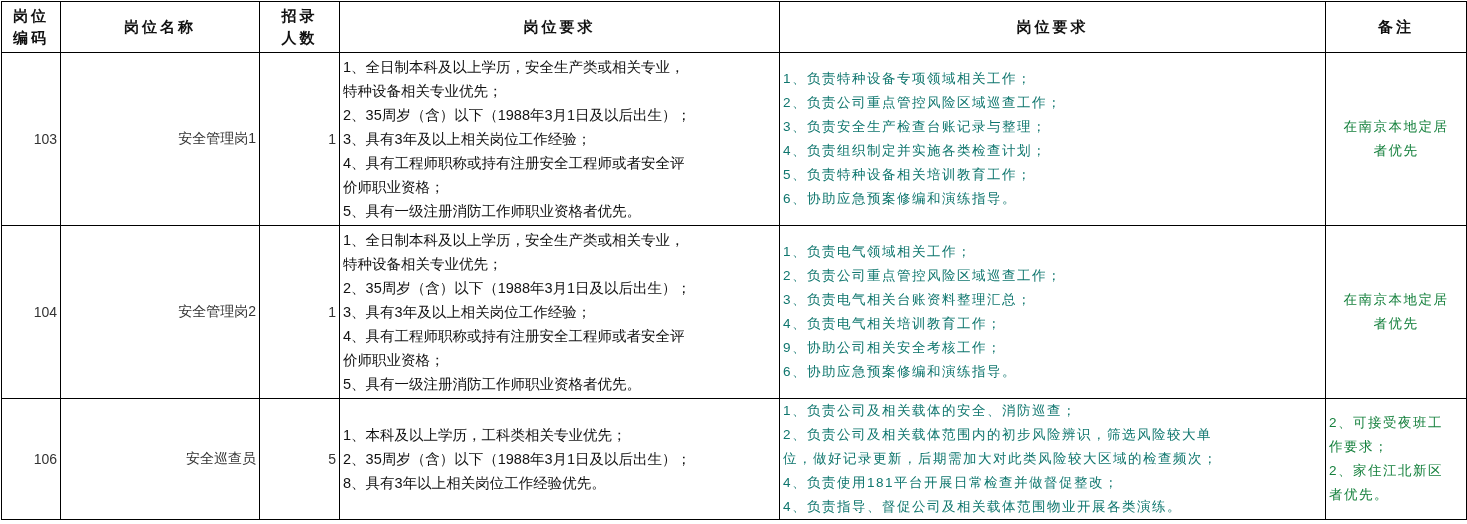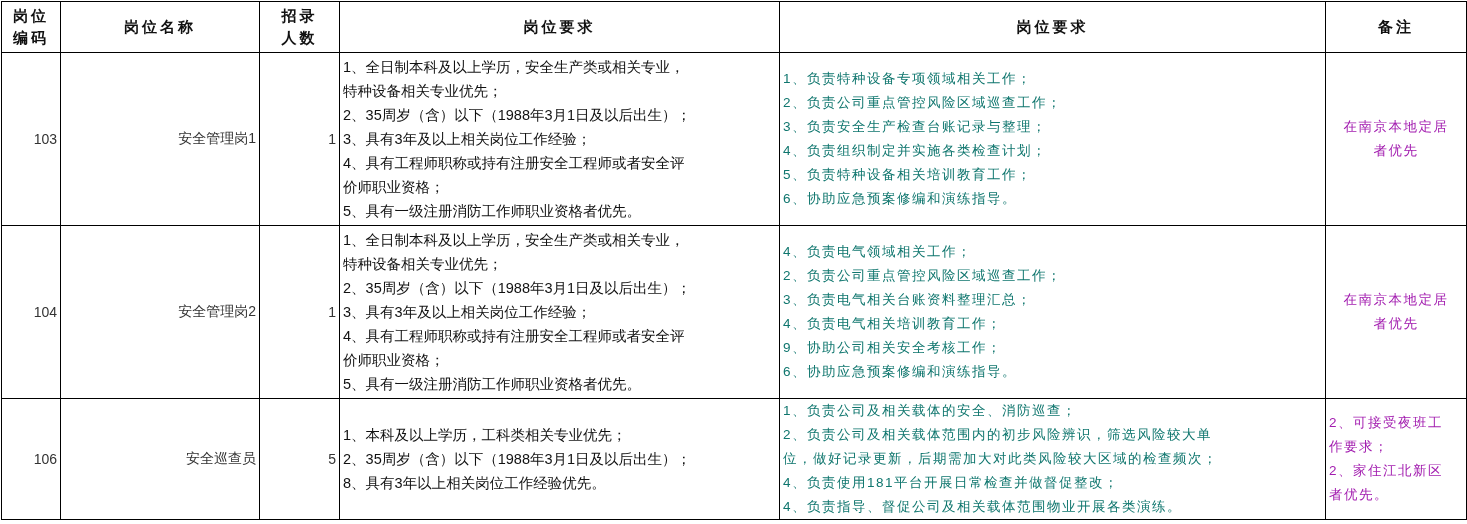--- a/index.html
+++ b/index.html
@@ -23,21 +23,21 @@
     font-weight: bold;
     font-size: 15px;
     text-align: center;
     letter-spacing: 3px;
     height: 50px;
     line-height: 22px;
   }
   td.c { text-align: right; font-size: 14px; color: #333; }
   td.l { text-align: left; font-size: 14.5px; line-height: 24px; }
   td.duty { font-size: 13.5px; line-height: 24px; color: #0f766e; letter-spacing: 1.5px; }
-  td.note { font-size: 13.5px; color: #a21caf; letter-spacing: 1.5px; line-height: 24px; }
+  td.note { font-size: 13.5px; color: #15803d; letter-spacing: 1.5px; line-height: 24px; }
   td.note.center { text-align: center; }
   .line { display: block; white-space: nowrap; }
   .wrap { display: block; }
   tr.r1 td, tr.r2 td { height: 172px; }
   tr.r3 td { height: 119px; }
 </style>
 </head>
 <body>
 
 <table class="jobs">
@@ -101,21 +101,21 @@
       <td class="l">
         <span class="line">1、全日制本科及以上学历，安全生产类或相关专业，</span>
         <span class="line">特种设备相关专业优先；</span>
         <span class="line">2、35周岁（含）以下（1988年3月1日及以后出生）；</span>
         <span class="line">3、具有3年及以上相关岗位工作经验；</span>
         <span class="line">4、具有工程师职称或持有注册安全工程师或者安全评</span>
         <span class="line">价师职业资格；</span>
         <span class="line">5、具有一级注册消防工作师职业资格者优先。</span>
       </td>
       <td class="l duty">
-        <span class="line">4、负责电气领域相关工作；</span>
+        <span class="line">1、负责电气领域相关工作；</span>
         <span class="line">2、负责公司重点管控风险区域巡查工作；</span>
         <span class="line">3、负责电气相关台账资料整理汇总；</span>
         <span class="line">4、负责电气相关培训教育工作；</span>
         <span class="line">9、协助公司相关安全考核工作；</span>
         <span class="line">6、协助应急预案修编和演练指导。</span>
       </td>
       <td class="note center">
         <span class="line">在南京本地定居</span>
         <span class="line">者优先</span>
       </td>

